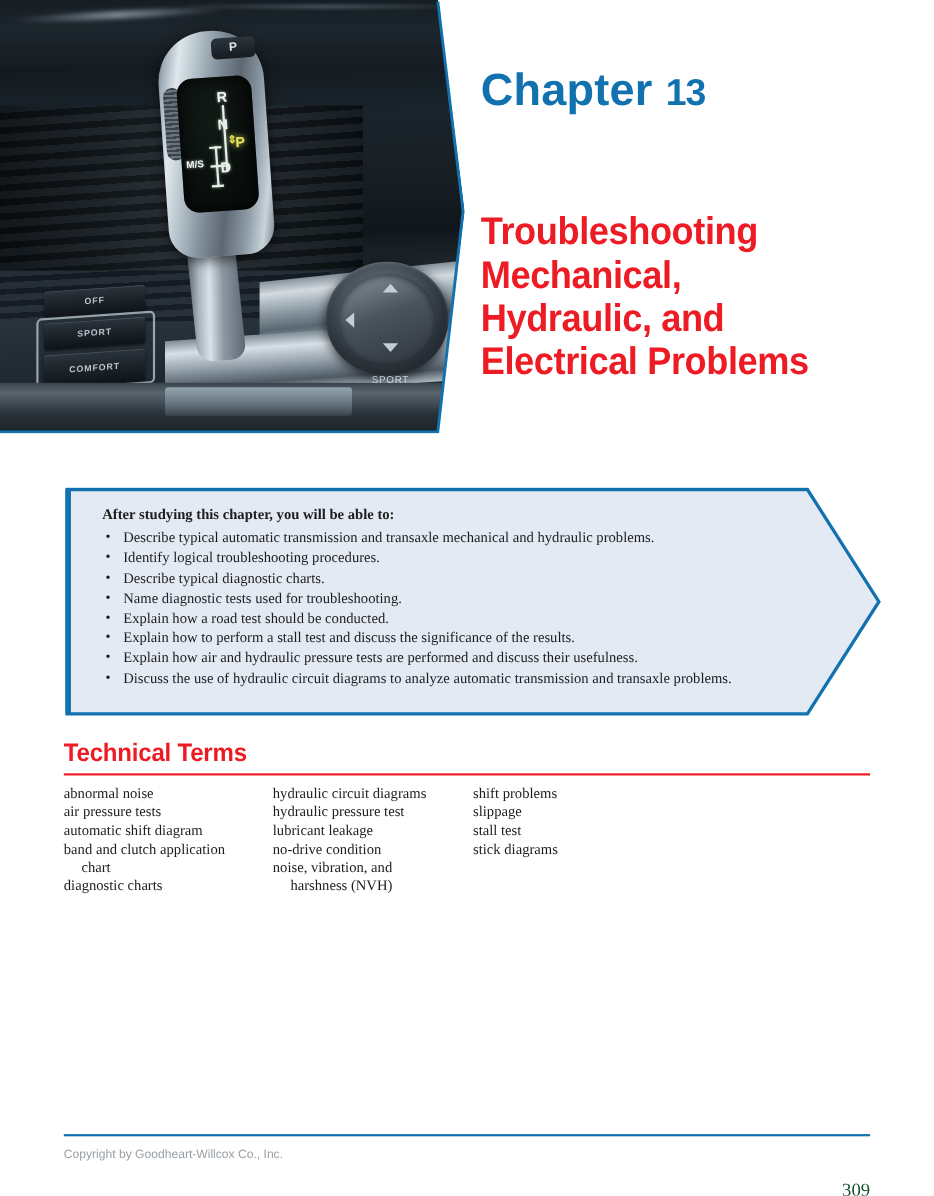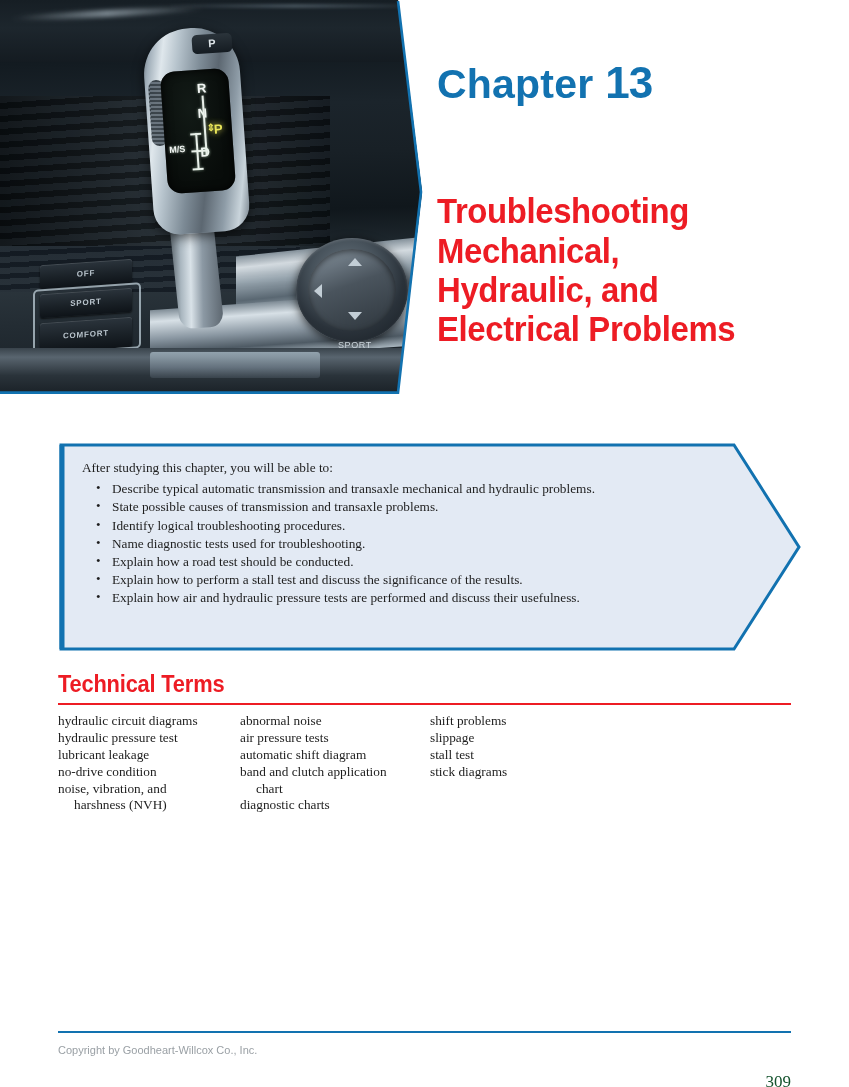--- a/index.html
+++ b/index.html
@@ -260,21 +260,21 @@
     font-family: "Liberation Sans", sans-serif;
     color: #1272b0;
     white-space: nowrap;
   }
   .chapter-word {
     font-size: 41px;
     font-weight: bold;
     letter-spacing: .2px;
   }
   .chapter-num {
-    font-size: 44px;
+    font-size: 34px;
     font-weight: bold;
     margin-left: 12px;
     letter-spacing: -1px;
   }
   .chapter-title {
     position: absolute;
     left: 437px;
     top: 168px;
     width: 400px;
     font-family: "Liberation Sans Narrow", "Liberation Sans", sans-serif;
@@ -298,21 +298,21 @@
   .objectives-shape { position: absolute; inset: 0; }
   .objectives-text {
     position: absolute;
     left: 24px;
     top: 16px;
     width: 660px;
     font-size: 13.3px;
     color: #1d1d1d;
     line-height: 1.37;
   }
-  .obj-intro { margin: 0 0 3px 0; }
+  .obj-intro { margin: 0 0 3px 11px; font-weight: bold; }
   .obj-list { margin: 0; padding: 0; list-style: none; }
   .obj-list li {
     position: relative;
     padding-left: 30px;
     margin: 0;
     line-height: 1.37;
   }
   .obj-list li::before {
     content: "\2022";
     position: absolute;
@@ -458,47 +458,48 @@
 
 <div class="objectives-wrap">
   <svg class="objectives-shape" width="744" height="208" viewBox="0 0 744 208">
     <polygon points="3,2 676,2 741,104 676,206 3,206" fill="#e3eaf4" stroke="#1272b0" stroke-width="3"></polygon>
     <rect x="1.5" y="2" width="5" height="204" fill="#1272b0"></rect>
   </svg>
   <div class="objectives-text">
     <p class="obj-intro">After studying this chapter, you will be able to:</p>
     <ul class="obj-list">
       <li>Describe typical automatic transmission and transaxle mechanical and hydraulic problems.</li>
-      <li>State possible causes of transmission and transaxle problems.</li>
       <li>Identify logical troubleshooting procedures.</li>
+      <li>Describe typical diagnostic charts.</li>
       <li>Name diagnostic tests used for troubleshooting.</li>
       <li>Explain how a road test should be conducted.</li>
       <li>Explain how to perform a stall test and discuss the significance of the results.</li>
       <li>Explain how air and hydraulic pressure tests are performed and discuss their usefulness.</li>
+      <li>Discuss the use of hydraulic circuit diagrams to analyze automatic transmission and transaxle problems.</li>
     </ul>
   </div>
 </div>
 
 <div class="tt-heading">Technical Terms</div>
 <div class="tt-rule"></div>
 
 <div class="tt-cols">
+  <div class="tt-col c1">
+      <div class="tt-term">abnormal noise</div>
+      <div class="tt-term">air pressure tests</div>
+      <div class="tt-term">automatic shift diagram</div>
+      <div class="tt-term">band and clutch application<span class="cont">chart</span></div>
+      <div class="tt-term">diagnostic charts</div>
+    </div>
   <div class="tt-col c2">
       <div class="tt-term">hydraulic circuit diagrams</div>
       <div class="tt-term">hydraulic pressure test</div>
       <div class="tt-term">lubricant leakage</div>
       <div class="tt-term">no-drive condition</div>
       <div class="tt-term">noise, vibration, and<span class="cont">harshness (NVH)</span></div>
-    </div>
-  <div class="tt-col c1">
-      <div class="tt-term">abnormal noise</div>
-      <div class="tt-term">air pressure tests</div>
-      <div class="tt-term">automatic shift diagram</div>
-      <div class="tt-term">band and clutch application<span class="cont">chart</span></div>
-      <div class="tt-term">diagnostic charts</div>
     </div>
   <div class="tt-col c4">
       <div class="tt-term">shift problems</div>
       <div class="tt-term">slippage</div>
       <div class="tt-term">stall test</div>
       <div class="tt-term">stick diagrams</div>
     </div>
 </div>
 
 <div class="footer-rule"></div>

